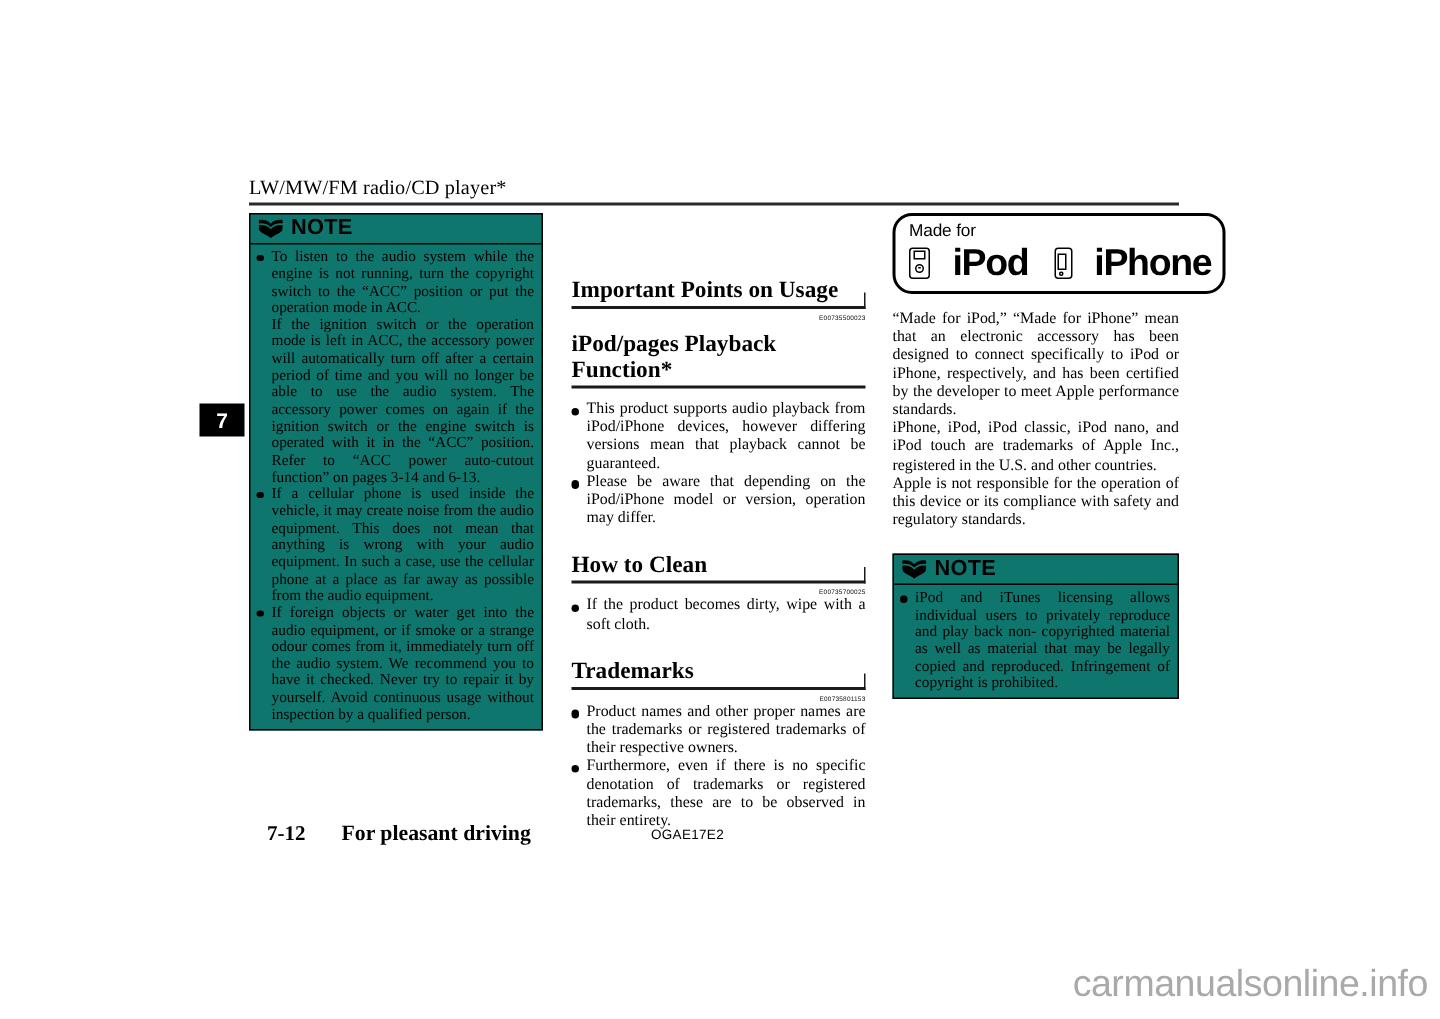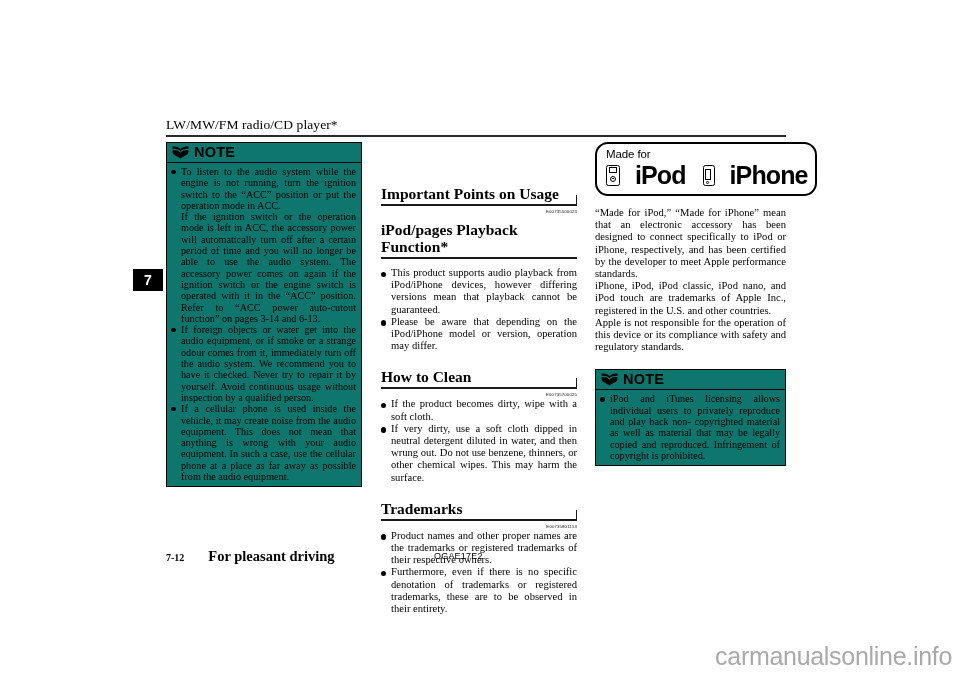--- a/index.html
+++ b/index.html
@@ -287,21 +287,22 @@
   .footer {
     position: absolute;
     left: 166px;
     top: 548px;
     display: flex;
     align-items: baseline;
     gap: 24px;
   }
   .folio {
     font-weight: bold;
-    font-size: 10px;
+    font-size: 14px;
+    margin-left: 12px;
   }
   .footer-title {
     font-weight: bold;
     font-size: 14.5px;
   }
   .doc-code {
     position: absolute;
     left: 434px;
     top: 551px;
     font-family: "Liberation Sans", sans-serif;
@@ -334,26 +335,26 @@
     <div class="note-box">
       <div class="note-head">
         <svg class="book-icon" width="17" height="13" viewBox="0 0 17 13">
           <path d="M8.5 3.1 C6.4 0.6 3.2 0.2 0.6 0.6 L0.6 3.0 C3.0 2.6 6.2 3.0 8.5 5.4 C10.8 3.0 14.0 2.6 16.4 3.0 L16.4 0.6 C13.8 0.2 10.6 0.6 8.5 3.1 Z" fill="#000"></path>
           <path d="M0.6 4.2 L0.6 6.1 C0.6 9.3 4.6 9.5 8.5 12.6 C12.4 9.5 16.4 9.3 16.4 6.1 L16.4 4.2 C13.9 3.8 10.7 4.3 8.5 6.8 C6.3 4.3 3.1 3.8 0.6 4.2 Z" fill="#000"></path>
         </svg>
         <span class="note-title">NOTE</span>
       </div>
       <div class="note-body">
         <ul class="bl">
-          <li>To listen to the audio system while the engine is not running, turn the ignition switch to the “ACC” position or put the operation mode in ACC.</li>
+          <li>To listen to the audio system while the engine is not running, turn the copyright switch to the “ACC” position or put the operation mode in ACC.</li>
         </ul>
         <p class="cont">If the ignition switch or the operation mode is left in ACC, the accessory power will automatically turn off after a certain period of time and you will no longer be able to use the audio system. The accessory power comes on again if the ignition switch or the engine switch is operated with it in the “ACC” position. Refer to “ACC power auto-cutout function” on pages 3-14 and 6-13.</p>
         <ul class="bl">
+          <li>If a cellular phone is used inside the vehicle, it may create noise from the audio equipment. This does not mean that anything is wrong with your audio equipment. In such a case, use the cellular phone at a place as far away as possible from the audio equipment.</li>
           <li>If foreign objects or water get into the audio equipment, or if smoke or a strange odour comes from it, immediately turn off the audio system. We recommend you to have it checked. Never try to repair it by yourself. Avoid continuous usage without inspection by a qualified person.</li>
-          <li>If a cellular phone is used inside the vehicle, it may create noise from the audio equipment. This does not mean that anything is wrong with your audio equipment. In such a case, use the cellular phone at a place as far away as possible from the audio equipment.</li>
         </ul>
       </div>
     </div>
   </div>
 
   <div class="col col-2">
 
     <div class="sec">
       <div class="sec-title big">Important Points on Usage</div>
       <div class="sec-rule-wrap">
@@ -382,21 +383,20 @@
     <div class="sec">
       <div class="sec-title big">How to Clean</div>
       <div class="sec-rule-wrap">
         <div class="sec-rule-tick"></div>
         <div class="sec-rule"></div>
       </div>
       <div class="ref-code">E00735700025</div>
     </div>
     <ul class="bl body-list">
       <li>If the product becomes dirty, wipe with a soft cloth.</li>
-      <li>If very dirty, use a soft cloth dipped in neutral detergent diluted in water, and then wrung out. Do not use benzene, thinners, or other chemical wipes. This may harm the surface.</li>
     </ul>
 
     <div class="gap-l"></div>
 
     <div class="sec">
       <div class="sec-title big">Trademarks</div>
       <div class="sec-rule-wrap">
         <div class="sec-rule-tick"></div>
         <div class="sec-rule"></div>
       </div>

